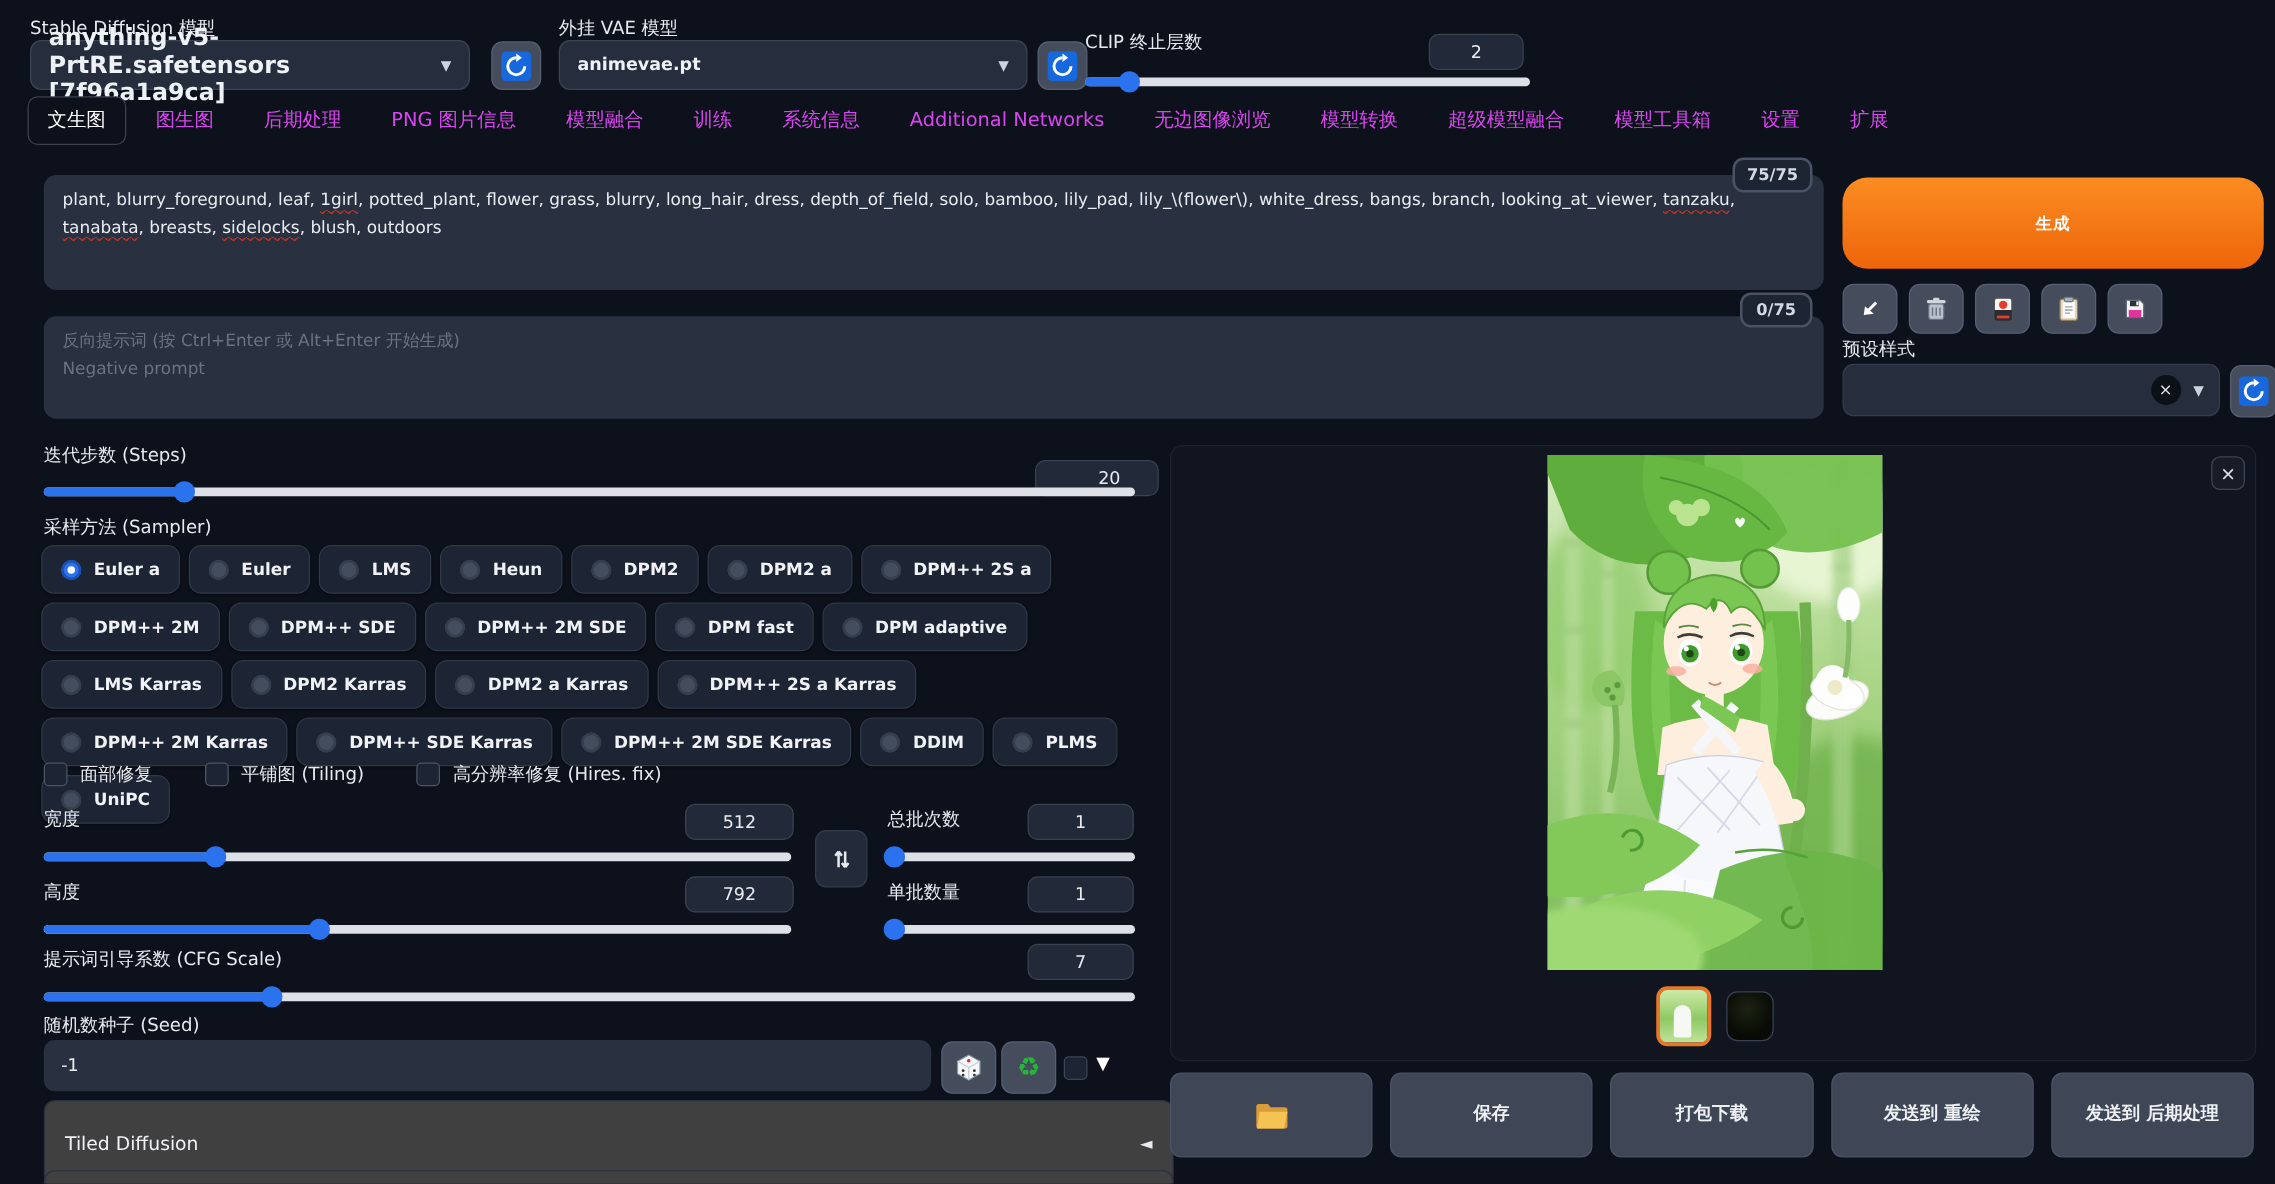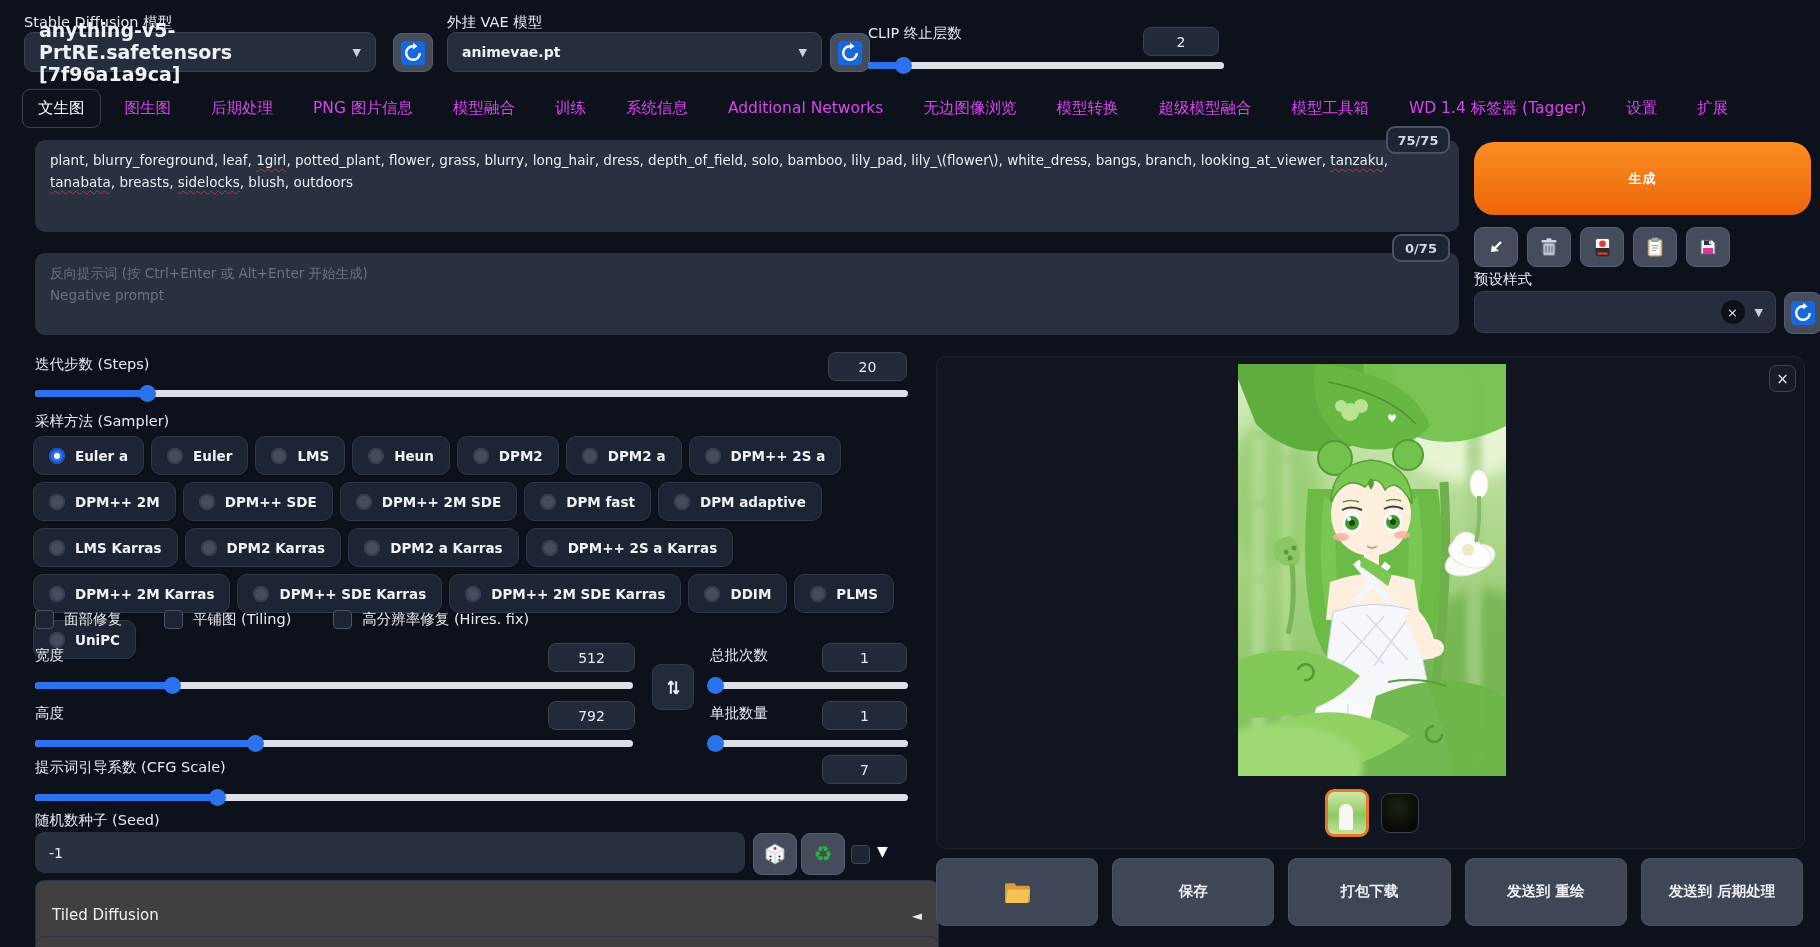--- a/index.html
+++ b/index.html
@@ -9,21 +9,21 @@
   .dd{position:absolute;background:#262e3e;border:1px solid #3a4454;border-radius:9px;
       display:flex;align-items:center;padding:0 14px;font-size:14.5px;font-weight:700;color:#eef1f6;}
   .dd .caret{margin-left:auto;color:#cbd3df;font-size:11px;}
   .sbtn{position:absolute;background:#454d5d;border:1px solid #565f73;border-radius:9px;
         display:flex;align-items:center;justify-content:center;cursor:pointer;}
   .valbox{position:absolute;background:#222938;border:1px solid #3a4250;border-radius:8px;
         display:flex;align-items:center;justify-content:center;font-size:14px;color:#e8eaf0;}
   .cnt{position:absolute;background:#1d2432;border:2px solid #4a5365;border-radius:9px;height:24px;
        display:flex;align-items:center;justify-content:center;font-size:13px;color:#d3d9e3;z-index:5;font-weight:600;}
   
-  .tabs{position:absolute;left:22px;top:88px;display:flex;align-items:center;gap:8px;height:40px;}
+  .tabs{position:absolute;left:22px;top:76px;display:flex;align-items:center;gap:8px;height:40px;}
   .tab{padding:8px 15px;font-size:15.5px;color:#d946ef;white-space:nowrap;cursor:pointer;border:1px solid transparent;}
   .tab.active{border:1px solid #3a4250;border-radius:8px;background:#0d111b;color:#fff;}
   
   .tbox{position:absolute;background:#29303f;border-radius:10px;padding:10px 15px;font-size:13.5px;
         line-height:1.6;color:#e9ecf2;overflow:hidden;}
   .tbox.placeholder{color:#697383;}
   .mis{text-decoration:underline;text-decoration-style:wavy;text-decoration-color:#c03529;
        text-decoration-thickness:1px;text-underline-offset:3px;}
   
   .slider{position:absolute;height:18px;}
@@ -121,36 +121,35 @@
       <div class="tab">后期处理</div>
       <div class="tab">PNG 图片信息</div>
       <div class="tab">模型融合</div>
       <div class="tab">训练</div>
       <div class="tab">系统信息</div>
       <div class="tab">Additional Networks</div>
       <div class="tab">无边图像浏览</div>
       <div class="tab">模型转换</div>
       <div class="tab">超级模型融合</div>
       <div class="tab">模型工具箱</div>
-      <div class="tab">WD 1.4 标签器 (Tagger)</div>
       <div class="tab">设置</div>
       <div class="tab">扩展</div>
     </div>
 
   <div class="cnt" style="left:1386px;top:126px;width:60px;">75/75</div>
   <div class="tbox" style="left:35px;top:140px;width:1394px;height:72px;" id="prompt-box"><span>plant</span>, <span>blurry_foreground</span>, <span>leaf</span>, <span class="mis">1girl</span>, <span>potted_plant</span>, <span>flower</span>, <span>grass</span>, <span>blurry</span>, <span>long_hair</span>, <span>dress</span>, <span>depth_of_field</span>, <span>solo</span>, <span>bamboo</span>, <span>lily_pad</span>, <span>lily_\(flower\)</span>, <span>white_dress</span>, <span>bangs</span>, <span>branch</span>, <span>looking_at_viewer</span>, <span class="mis">tanzaku</span>, <span class="mis">tanabata</span>, <span>breasts</span>, <span class="mis">sidelocks</span>, <span>blush</span>, <span>outdoors</span></div>
 
   <div class="cnt" style="left:1392px;top:234px;width:54px;">0/75</div>
   <div class="tbox placeholder" style="left:35px;top:253px;width:1394px;height:62px;">
     <div>反向提示词 (按 Ctrl+Enter 或 Alt+Enter 开始生成)</div>
     <div>Negative prompt</div>
   </div>
 
   <div class="lbl" style="left:35px;top:355px;">迭代步数 (Steps)</div>
-  <div class="valbox" style="left:828px;top:352px;width:77px;height:27px;">20</div>
+  <div class="valbox" style="left:828px;top:368px;width:77px;height:27px;padding-left:20px;">20</div>
   <div class="slider" style="left:35px;top:384px;width:873px;">
     <div class="track"></div>
       <div class="fill" style="width:13%;"></div>
       <div class="handle" style="left:13%;"></div>
   </div>
 
   <div class="lbl" style="left:35px;top:412px;">采样方法 (Sampler)</div>
   <div class="pills">
       <label class="pill">
         <span class="radio sel"></span>

